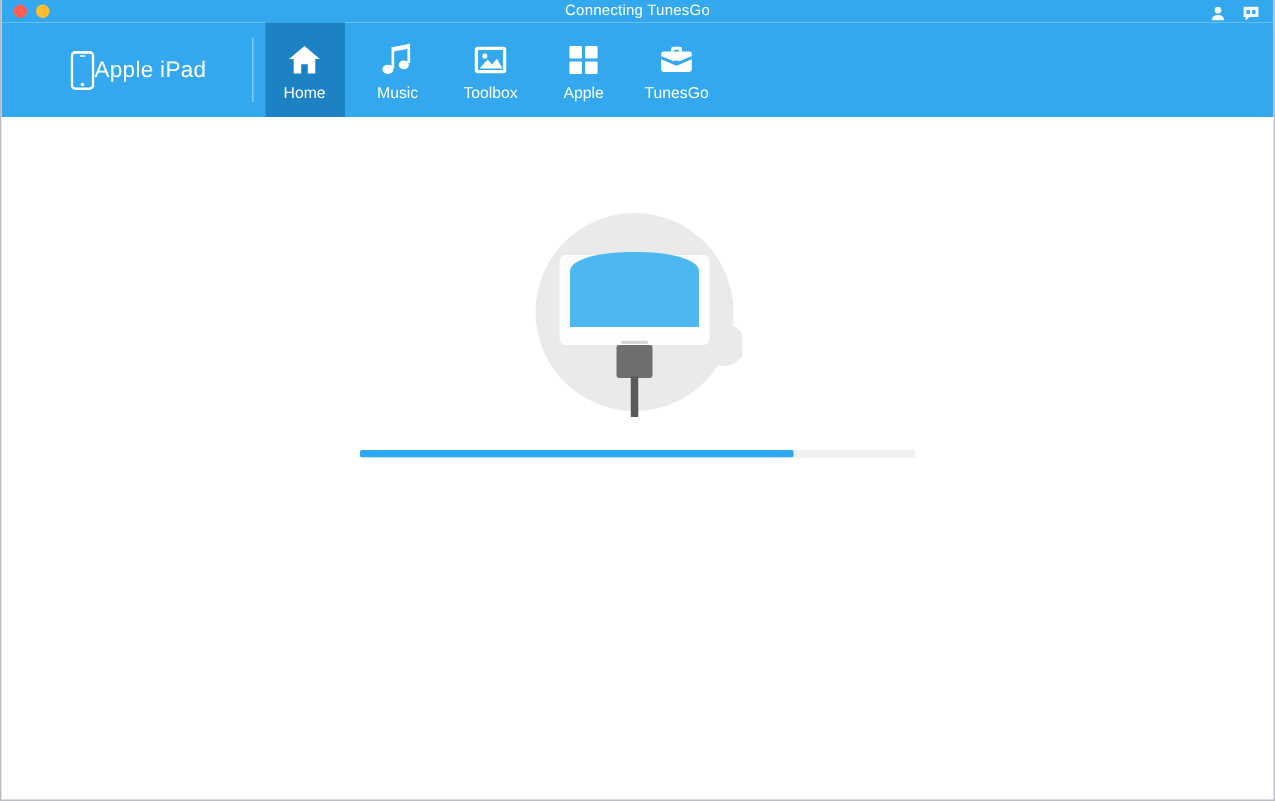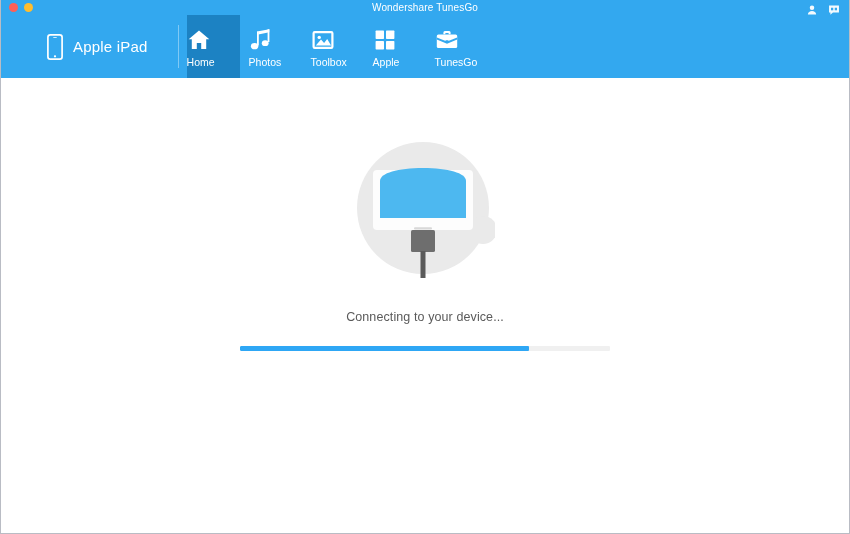--- a/index.html
+++ b/index.html
@@ -48,39 +48,39 @@
 
   
   .header {
     position:relative;
     height:63px;
     background:#33a8ef;
     display:flex;
     align-items:stretch;
   }
   .device {
-    display:flex; align-items:center; gap:10px;
+    display:flex; align-items:center; gap:0;
     padding-left:46px; padding-right:0;
     color:#fff;
   }
   .device-icon { width:16px; height:26px; display:block; }
   .device-name { font-size:15px; color:#ffffff; letter-spacing:.2px; }
   .divider {
     width:1px; margin:10px 0 10px 30px;
     background:rgba(255,255,255,.38);
     align-self:stretch;
   }
   .nav {
     display:flex; align-items:stretch;
     margin-left:8px;
   }
   .nav-item {
     width:53px;
     display:flex; flex-direction:column;
-    justify-content:center;
+    align-items:center; justify-content:center;
     gap:5px;
     color:#ffffff;
     cursor:pointer;
     padding-top:2px;
   }
   .nav-item + .nav-item { margin-left:9px; }
   .nav-item.active { background:#1c82c3; }
   .nav-icon { width:24px; height:24px; display:block; }
   .nav-label { font-size:10.5px; color:#ffffff; line-height:1; }
 
@@ -123,21 +123,21 @@
 </head>
 <body>
 
 <div class="window">
 
   <div class="titlebar">
     <div class="traffic">
       <span class="dot red"></span>
       <span class="dot yellow"></span>
     </div>
-    <div class="titlebar-title">Wondershare TunesGo</div>
+    <div class="titlebar-title">Connecting TunesGo</div>
     <div class="titlebar-actions">
       <span class="tb-icon">
         <svg viewBox="0 0 16 16" fill="#ffffff" aria-hidden="true">
           <circle cx="8" cy="5" r="3"></circle>
           <path d="M2.5 14c0-3 2.6-4.6 5.5-4.6S13.5 11 13.5 14z"></path>
         </svg>
       </span>
       <span class="tb-icon">
         <svg viewBox="0 0 16 16" aria-hidden="true">
           <path d="M1.4 2h13.2v9.2H6.6L3.2 14.2v-3H1.4z" fill="#ffffff"></path>
@@ -177,21 +177,21 @@
       <div class="nav-item">
         <span class="nav-icon">
           <svg viewBox="0 0 24 24" fill="#ffffff" aria-hidden="true">
             <path d="M9.3 3.3 20.3 1.2v3.1L9.3 6.4z"></path>
             <rect x="8" y="3.3" width="1.8" height="14.2"></rect>
             <rect x="18.6" y="1.2" width="1.8" height="12.8"></rect>
             <ellipse cx="5.6" cy="18.2" rx="3.7" ry="3.1"></ellipse>
             <ellipse cx="16.2" cy="15.2" rx="3.4" ry="2.9"></ellipse>
           </svg>
         </span>
-        <span class="nav-label">Photos</span>
+        <span class="nav-label">Music</span>
       </div>
 
 
       <div class="nav-item">
         <span class="nav-icon">
           <svg viewBox="0 0 24 24" aria-hidden="true">
             <rect x="2.6" y="4.2" width="18.8" height="15.6" rx="1.1" fill="none" stroke="#ffffff" stroke-width="2.2"></rect>
             <circle cx="8.2" cy="9.4" r="1.7" fill="#ffffff"></circle>
             <path d="M4.8 17.6 10 11.6l3.1 3.4 3.1-3.9 3.9 6.5z" fill="#ffffff"></path>
           </svg>
@@ -241,20 +241,19 @@
 
         <rect x="57" y="88" width="22" height="5" rx="1.2" fill="#fdfdfd"></rect>
         <rect x="59" y="89.2" width="18" height="2.2" rx="1" fill="#d8d8d8"></rect>
 
         <rect x="56" y="92" width="24" height="22" rx="1.6" fill="#6e6e6e"></rect>
 
         <rect x="65.5" y="113" width="5" height="27" fill="#5a5a5a"></rect>
       </svg>
     </div>
 
-    <div class="status-text">Connecting to your device...</div>
 
     <div class="progress-wrap">
       <div class="progress-fill" style="width: 78%;"></div>
     </div>
 
   </div>
 </div>
 
 </body></html>

